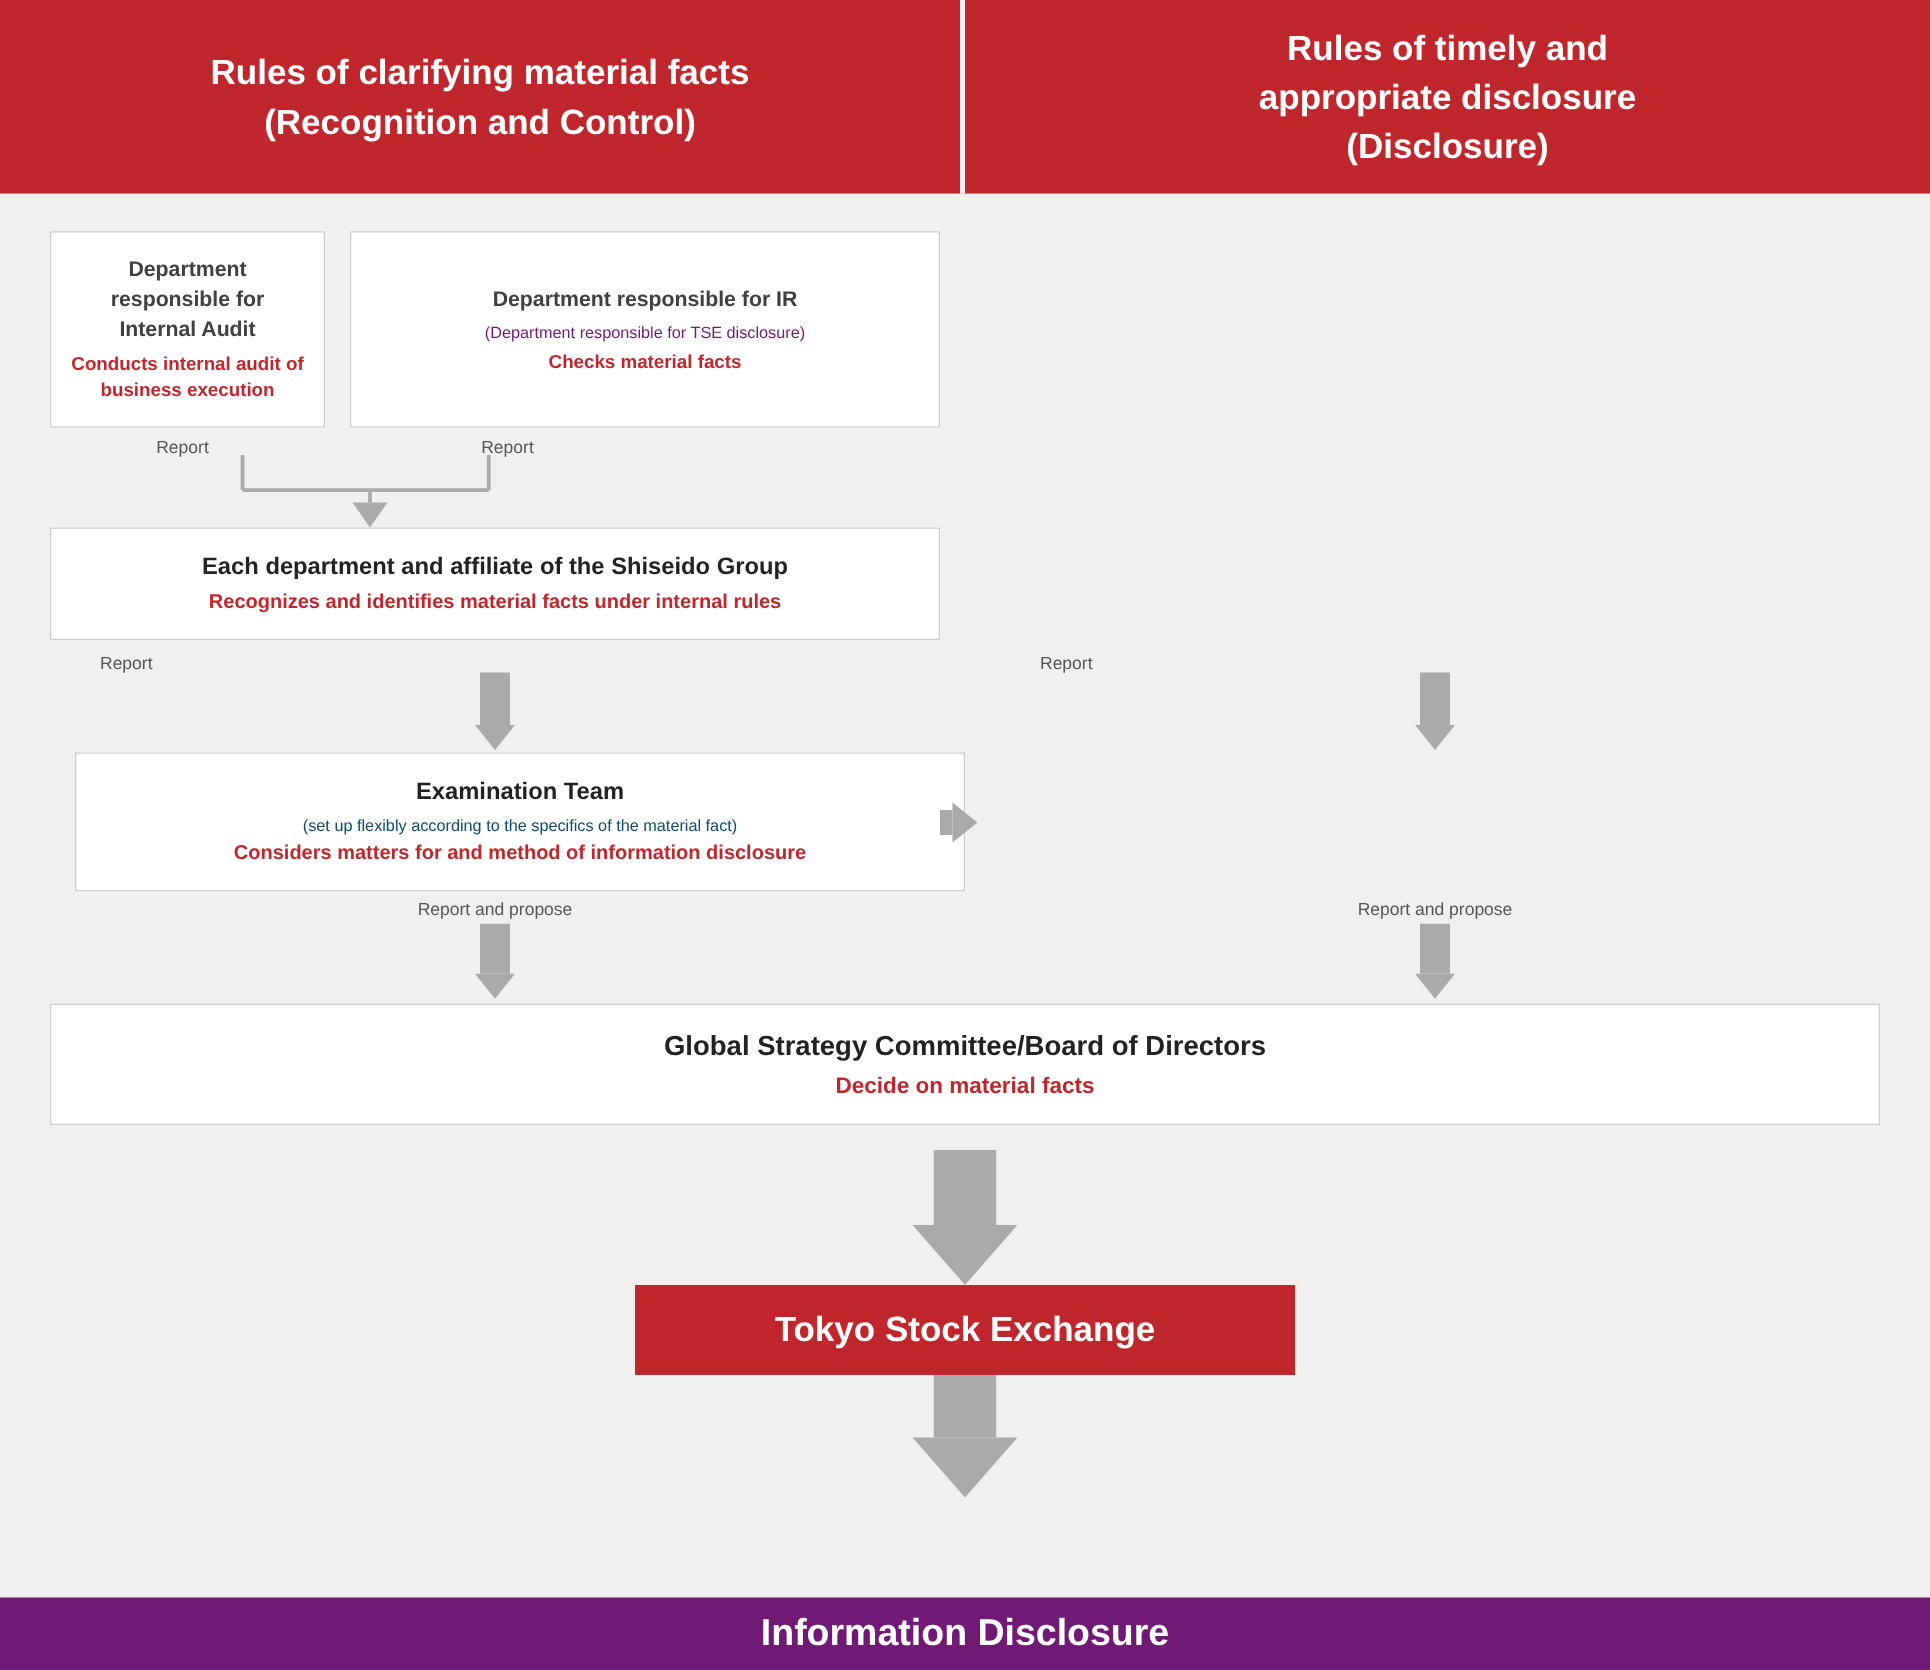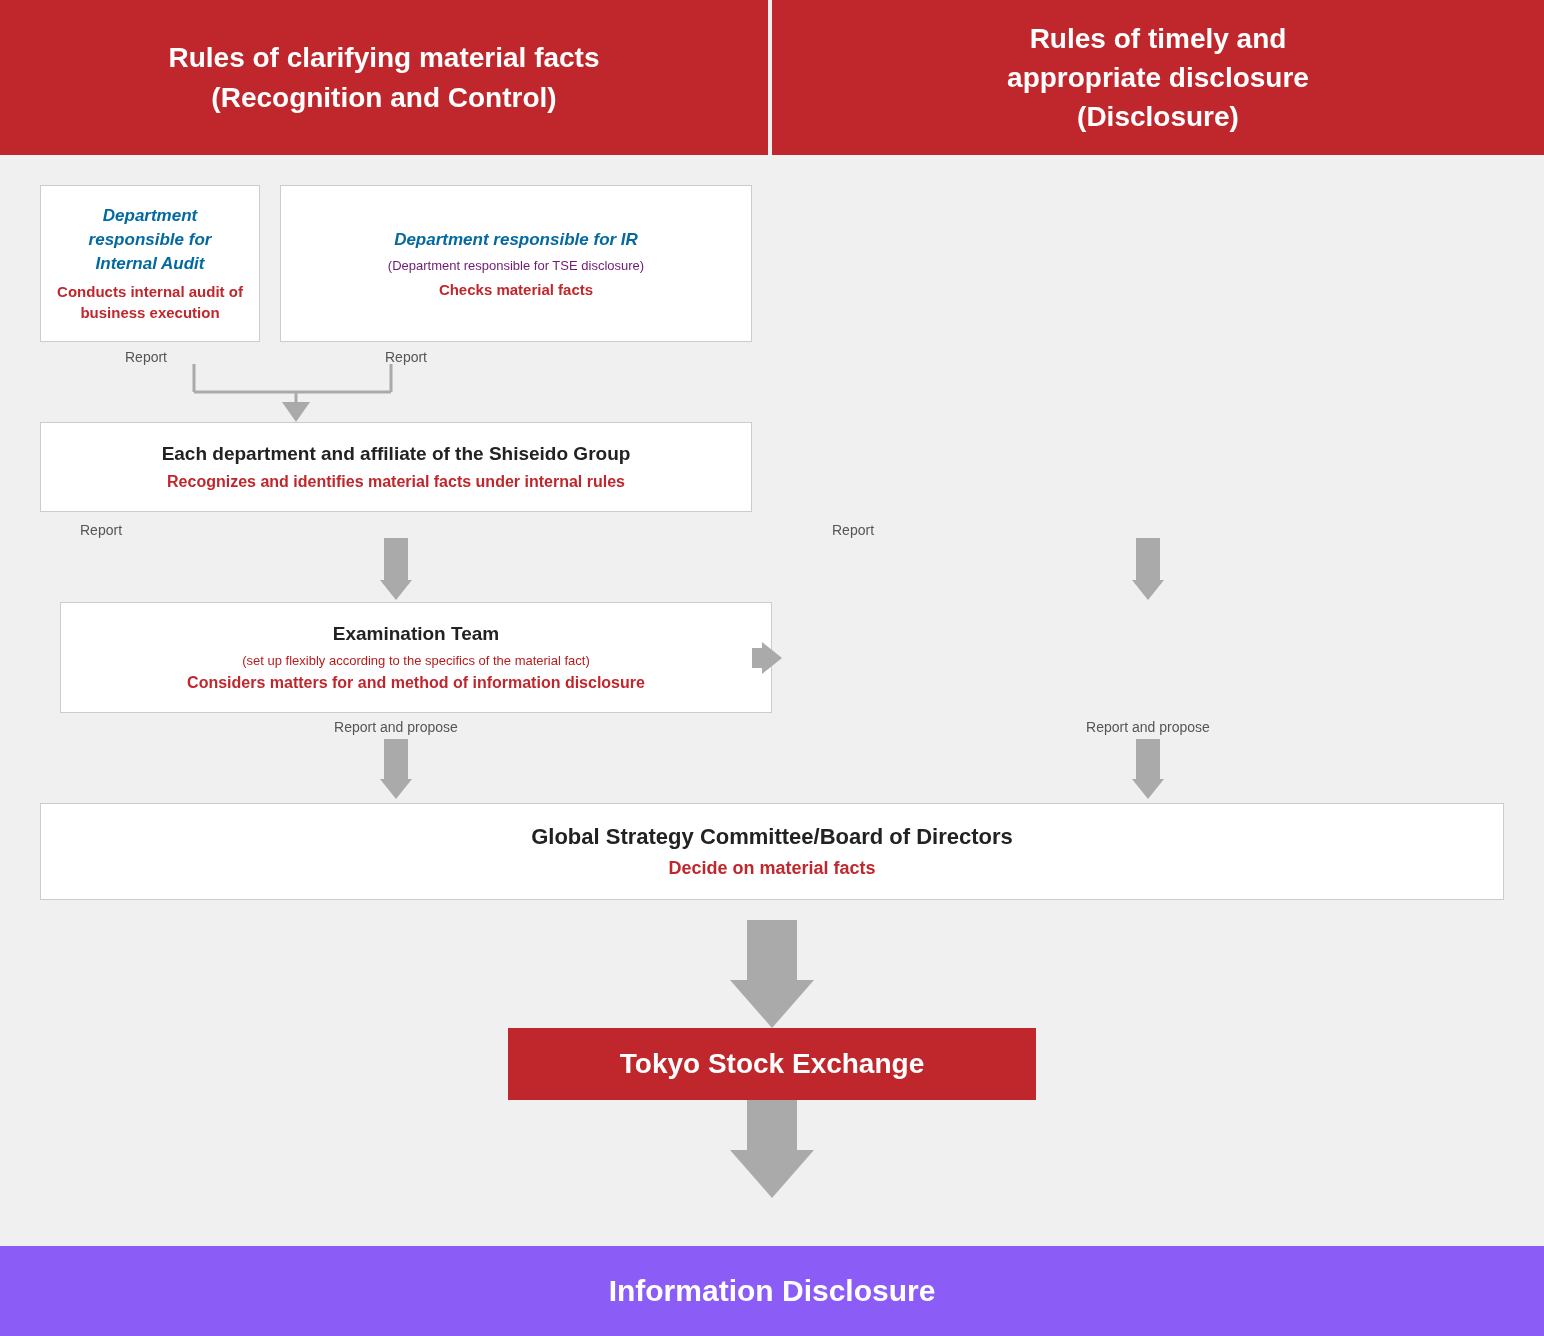--- a/index.html
+++ b/index.html
@@ -76,24 +76,23 @@
       flex-shrink: 0;
     }
 
     .dept-box-ir {
       flex: 1;
     }
 
     .dept-title {
       font-size: 17px;
       font-weight: bold;
-      color: #0369a1;
+      color: #404040;
       line-height: 1.4;
       margin-bottom: 6px;
-      font-style: italic;
     }
 
     .dept-subtitle {
       font-size: 13px;
       color: #701a75;
       margin-bottom: 6px;
     }
 
     .dept-action {
       font-size: 15px;
@@ -119,21 +118,21 @@
     }
 
     .block-action {
       font-size: 16px;
       color: #c0272d;
       font-weight: bold;
     }
 
     .block-subtitle {
       font-size: 13px;
-      color: #b91c1c;
+      color: #0c4a6e;
       margin-bottom: 6px;
     }
 
     .label-text {
       font-size: 14px;
       color: #555;
     }
 
     
     .diagram-wrapper {
@@ -173,22 +172,22 @@
     }
 
     .tse-title {
       color: white;
       font-size: 28px;
       font-weight: bold;
     }
 
     
     .info-disclosure {
-      background: #8b5cf6;
-      padding: 28px;
+      background: #701a75;
+      padding: 12px;
       text-align: center;
       margin-top: 0;
     }
 
     .info-disclosure-text {
       color: white;
       font-size: 30px;
       font-weight: bold;
     }
 

